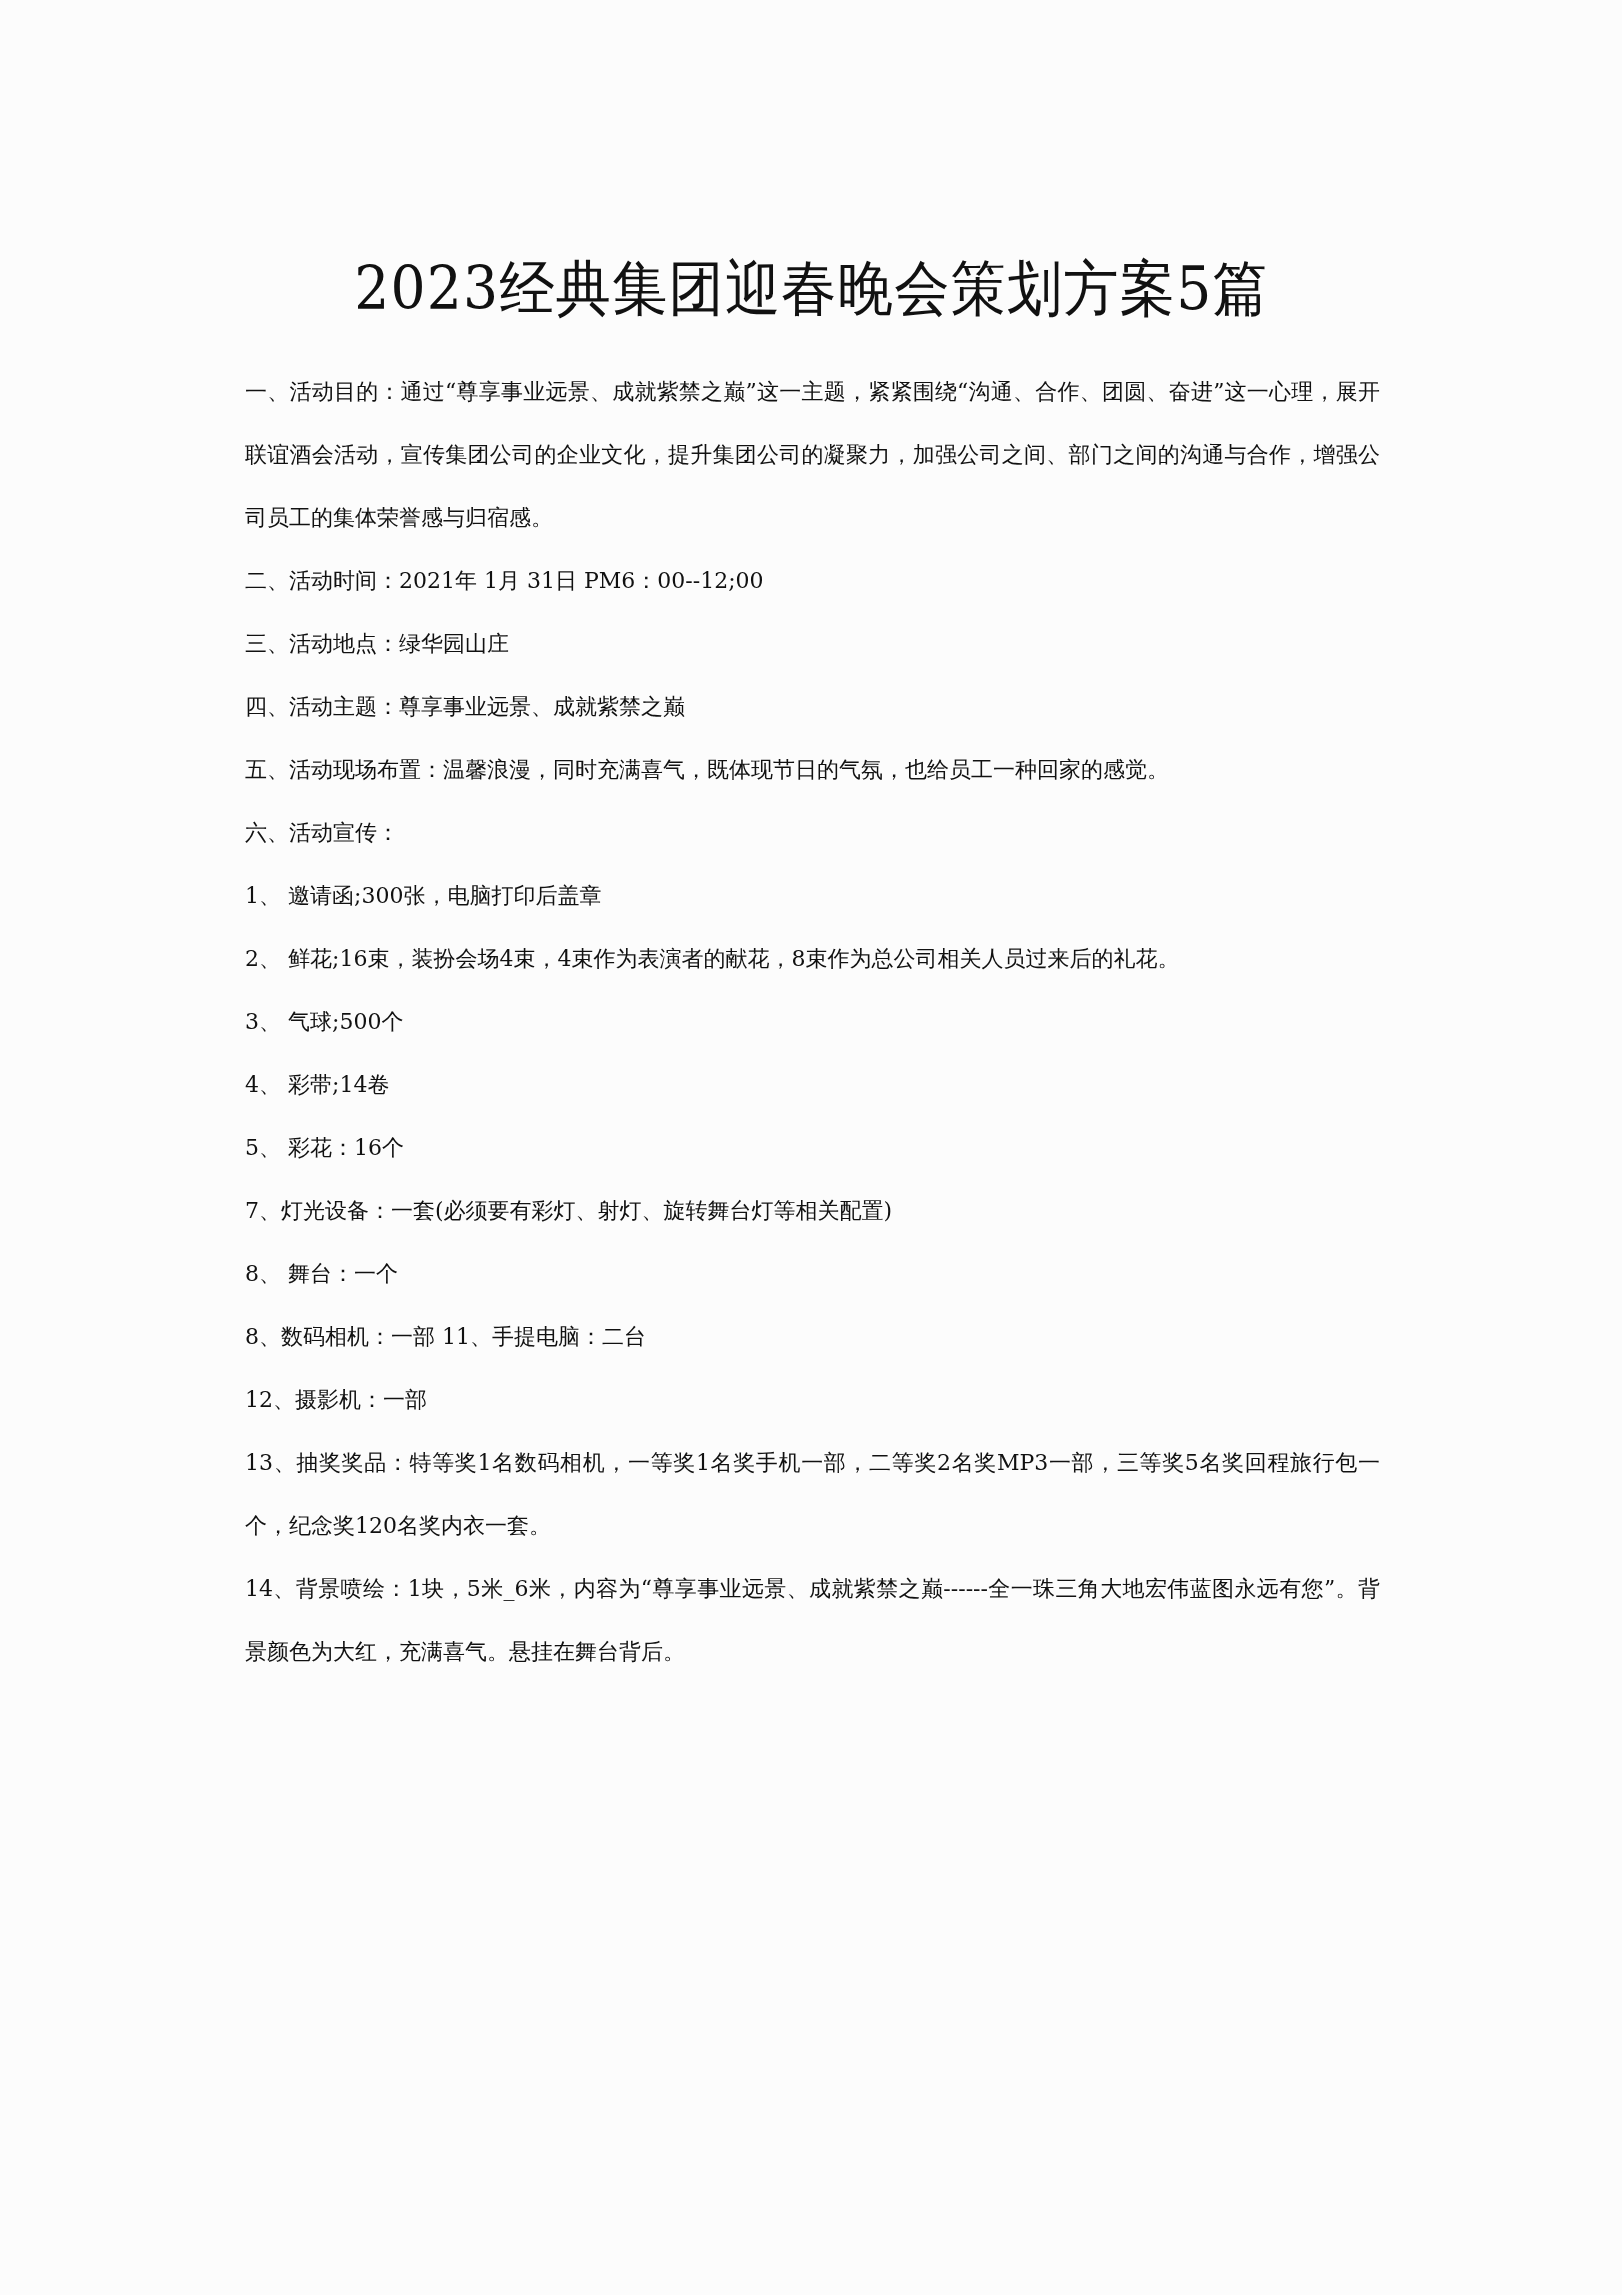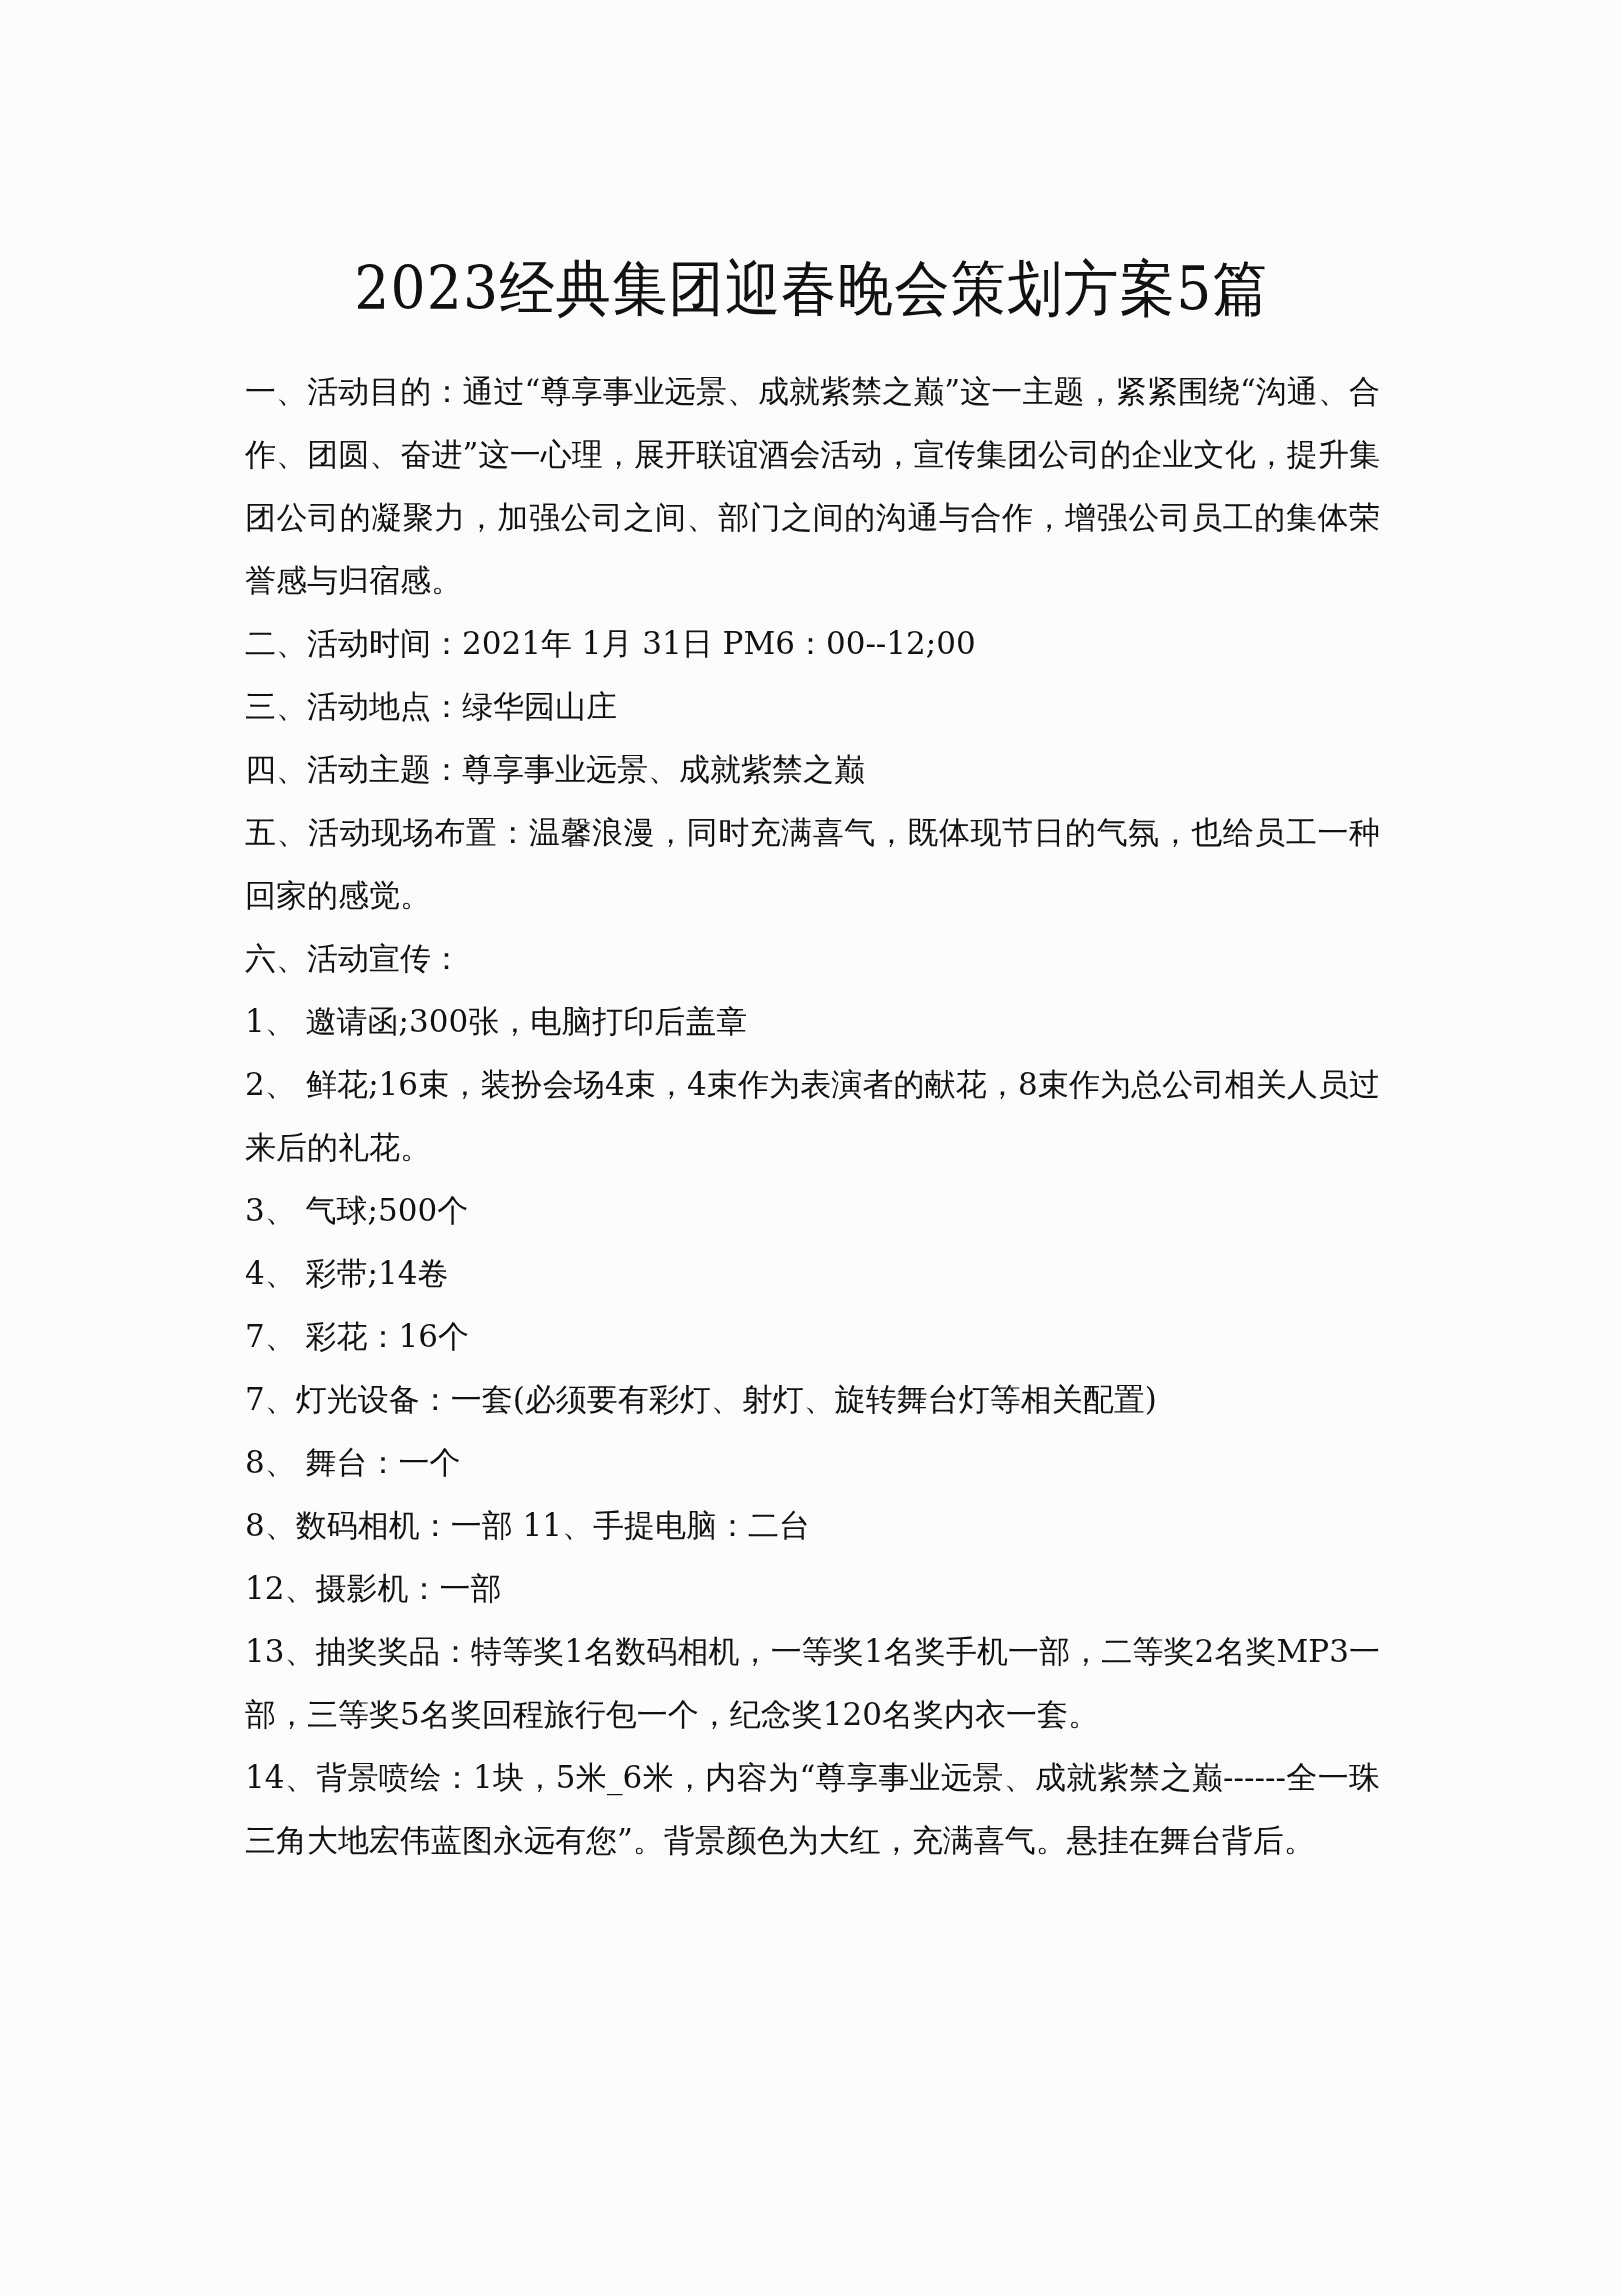--- a/index.html
+++ b/index.html
@@ -33,21 +33,21 @@
       letter-spacing: 1.3px;
       font-weight: normal;
       transform: scaleX(0.92);
       transform-origin: center;
     }
     .body {
       position: absolute;
       left: 245px;
       top: 347px;
       width: 1135px;
-      font-size: 31px;
+      font-size: 22px;
       line-height: 63px;
       text-align: justify;
     }
     .para {
       margin: 0;
       padding: 0;
     }
   </style>
 </head>
 <body>
@@ -59,21 +59,21 @@
     <p class="para">一、活动目的：通过“尊享事业远景、成就紫禁之巅”这一主题，紧紧围绕“沟通、合作、团圆、奋进”这一心理，展开联谊酒会活动，宣传集团公司的企业文化，提升集团公司的凝聚力，加强公司之间、部门之间的沟通与合作，增强公司员工的集体荣誉感与归宿感。</p>
     <p class="para">二、活动时间：2021年 1月 31日  PM6：00--12;00</p>
     <p class="para">三、活动地点：绿华园山庄</p>
     <p class="para">四、活动主题：尊享事业远景、成就紫禁之巅</p>
     <p class="para">五、活动现场布置：温馨浪漫，同时充满喜气，既体现节日的气氛，也给员工一种回家的感觉。</p>
     <p class="para">六、活动宣传：</p>
     <p class="para">1、  邀请函;300张，电脑打印后盖章</p>
     <p class="para">2、  鲜花;16束，装扮会场4束，4束作为表演者的献花，8束作为总公司相关人员过来后的礼花。</p>
     <p class="para">3、  气球;500个</p>
     <p class="para">4、  彩带;14卷</p>
-    <p class="para">7、  彩花：16个</p>
+    <p class="para">5、  彩花：16个</p>
     <p class="para">7、灯光设备：一套(必须要有彩灯、射灯、旋转舞台灯等相关配置)</p>
     <p class="para">8、  舞台：一个</p>
     <p class="para">8、数码相机：一部 11、手提电脑：二台</p>
     <p class="para">12、摄影机：一部</p>
     <p class="para">13、抽奖奖品：特等奖1名数码相机，一等奖1名奖手机一部，二等奖2名奖MP3一部，三等奖5名奖回程旅行包一个，纪念奖120名奖内衣一套。</p>
     <p class="para">14、背景喷绘：1块，5米_6米，内容为“尊享事业远景、成就紫禁之巅------全一珠三角大地宏伟蓝图永远有您”。背景颜色为大红，充满喜气。悬挂在舞台背后。</p>
   </div>
 </div>
 
 

